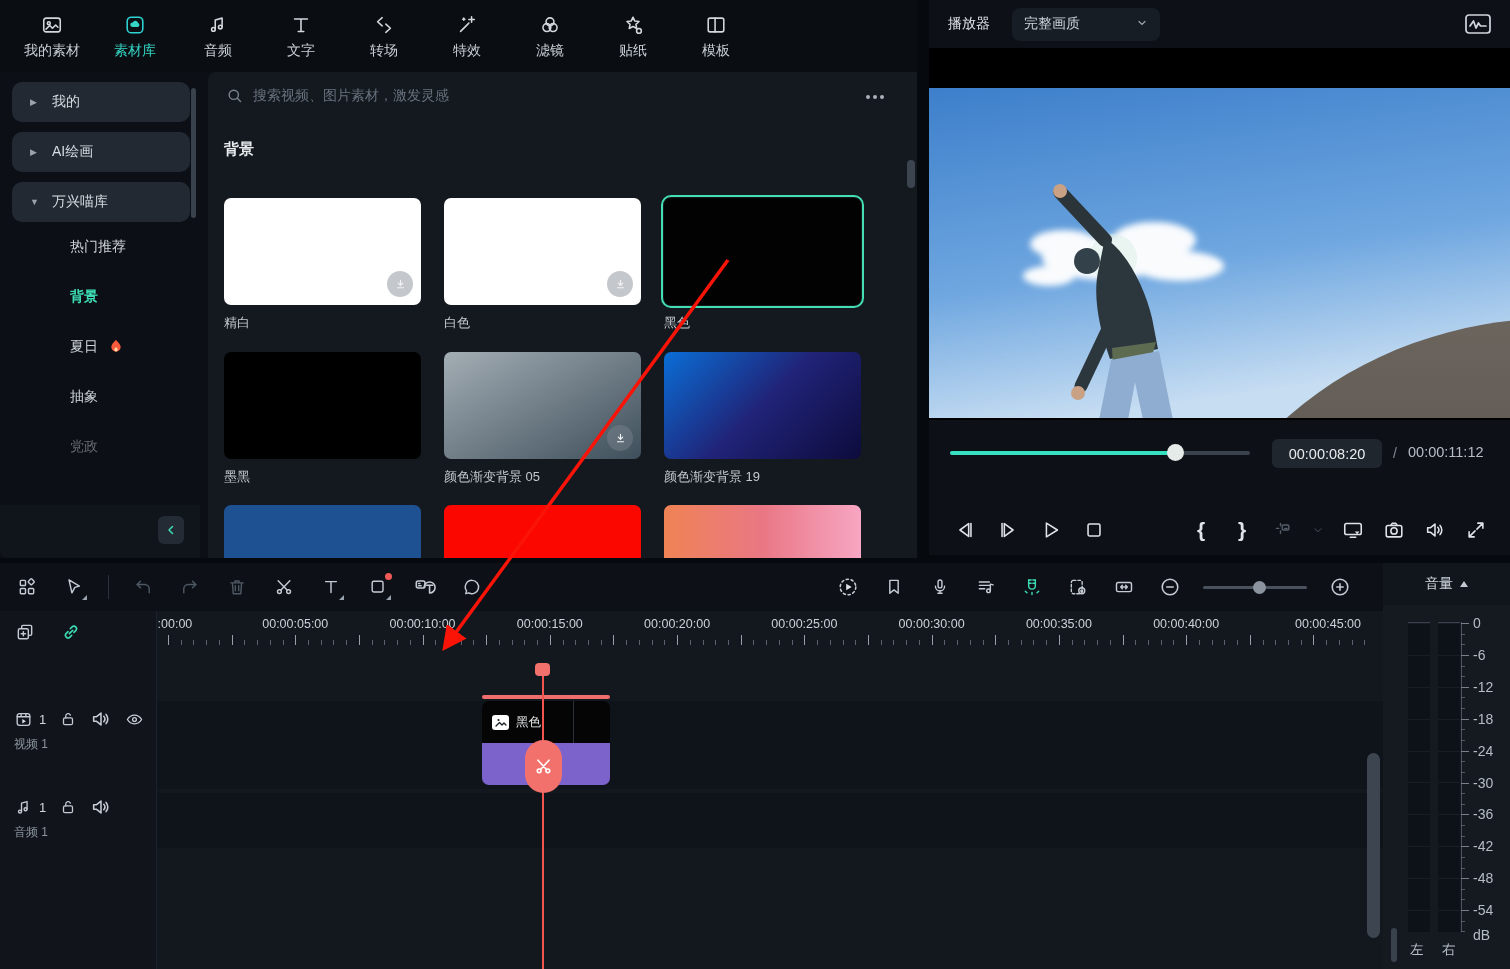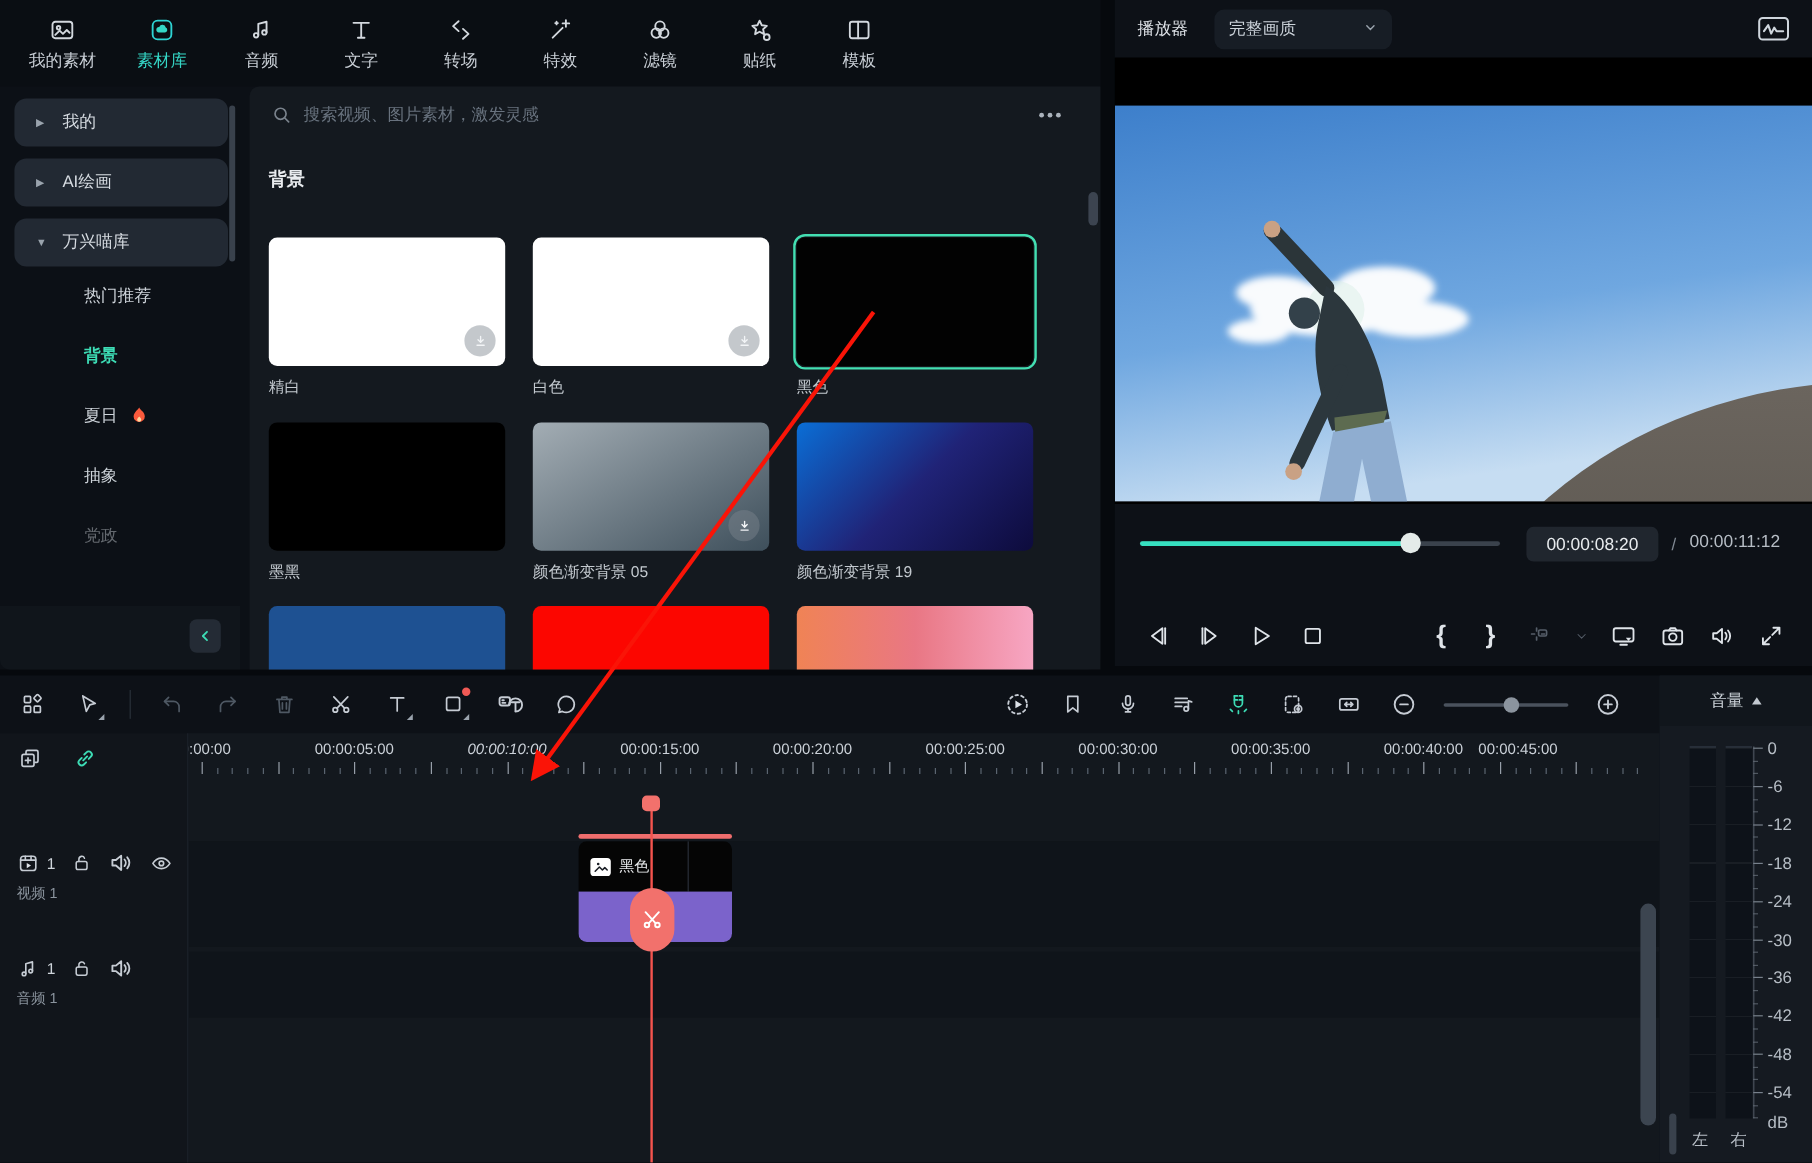--- a/index.html
+++ b/index.html
@@ -612,28 +612,28 @@
           </div>
         </div>
     </div>
 
     <div class="tl-body" id="tlBody">
       <div class="track-strip" style="top:90px;height:88px;"></div>
       <div class="track-strip" style="top:182px;height:55px;"></div>
       <div id="ruler">
           <div class="ruler-label" style="left: 11px;">00:00:00</div>
           <div class="ruler-label" style="left: 138.272px;">00:00:05:00</div>
-          <div class="ruler-label" style="left: 265.545px; font-style: italic;">00:00:10:00</div>
+          <div class="ruler-label" style="left: 265.545px;">00:00:10:00</div>
           <div class="ruler-label" style="left: 392.817px;">00:00:15:00</div>
           <div class="ruler-label" style="left: 520.09px;">00:00:20:00</div>
           <div class="ruler-label" style="left: 647.362px;">00:00:25:00</div>
           <div class="ruler-label" style="left: 774.635px;">00:00:30:00</div>
           <div class="ruler-label" style="left: 901.908px; text-align: center;">00:00:35:00</div>
           <div class="ruler-label" style="left: 1029.18px;">00:00:40:00</div>
-          <div class="ruler-label" style="left: 1108px; text-align: center;">00:00:45:00</div>
+          <div class="ruler-label" style="left: 1171px; text-align: center;">00:00:45:00</div>
         </div>
 
       <div class="clip-topline"></div>
       <div class="clip">
         <div class="cvideo">
           <span class="cbadge">
             <svg width="12" height="10" viewBox="0 0 24 20" fill="none" stroke="#1b1f26" stroke-width="2.6" stroke-linecap="round" stroke-linejoin="round">
                 <circle cx="7" cy="6" r="2.2" fill="#1b1f26" stroke="none"></circle>
                 <path d="M2 18l7-7 5 5 4-4 4 4"></path>
               </svg>

